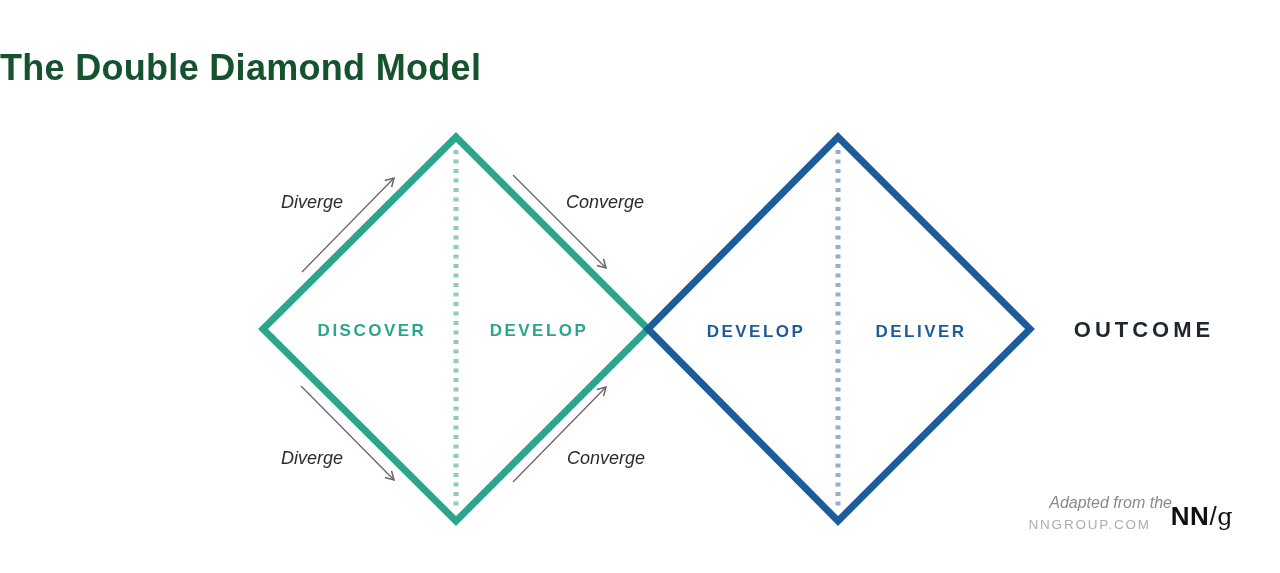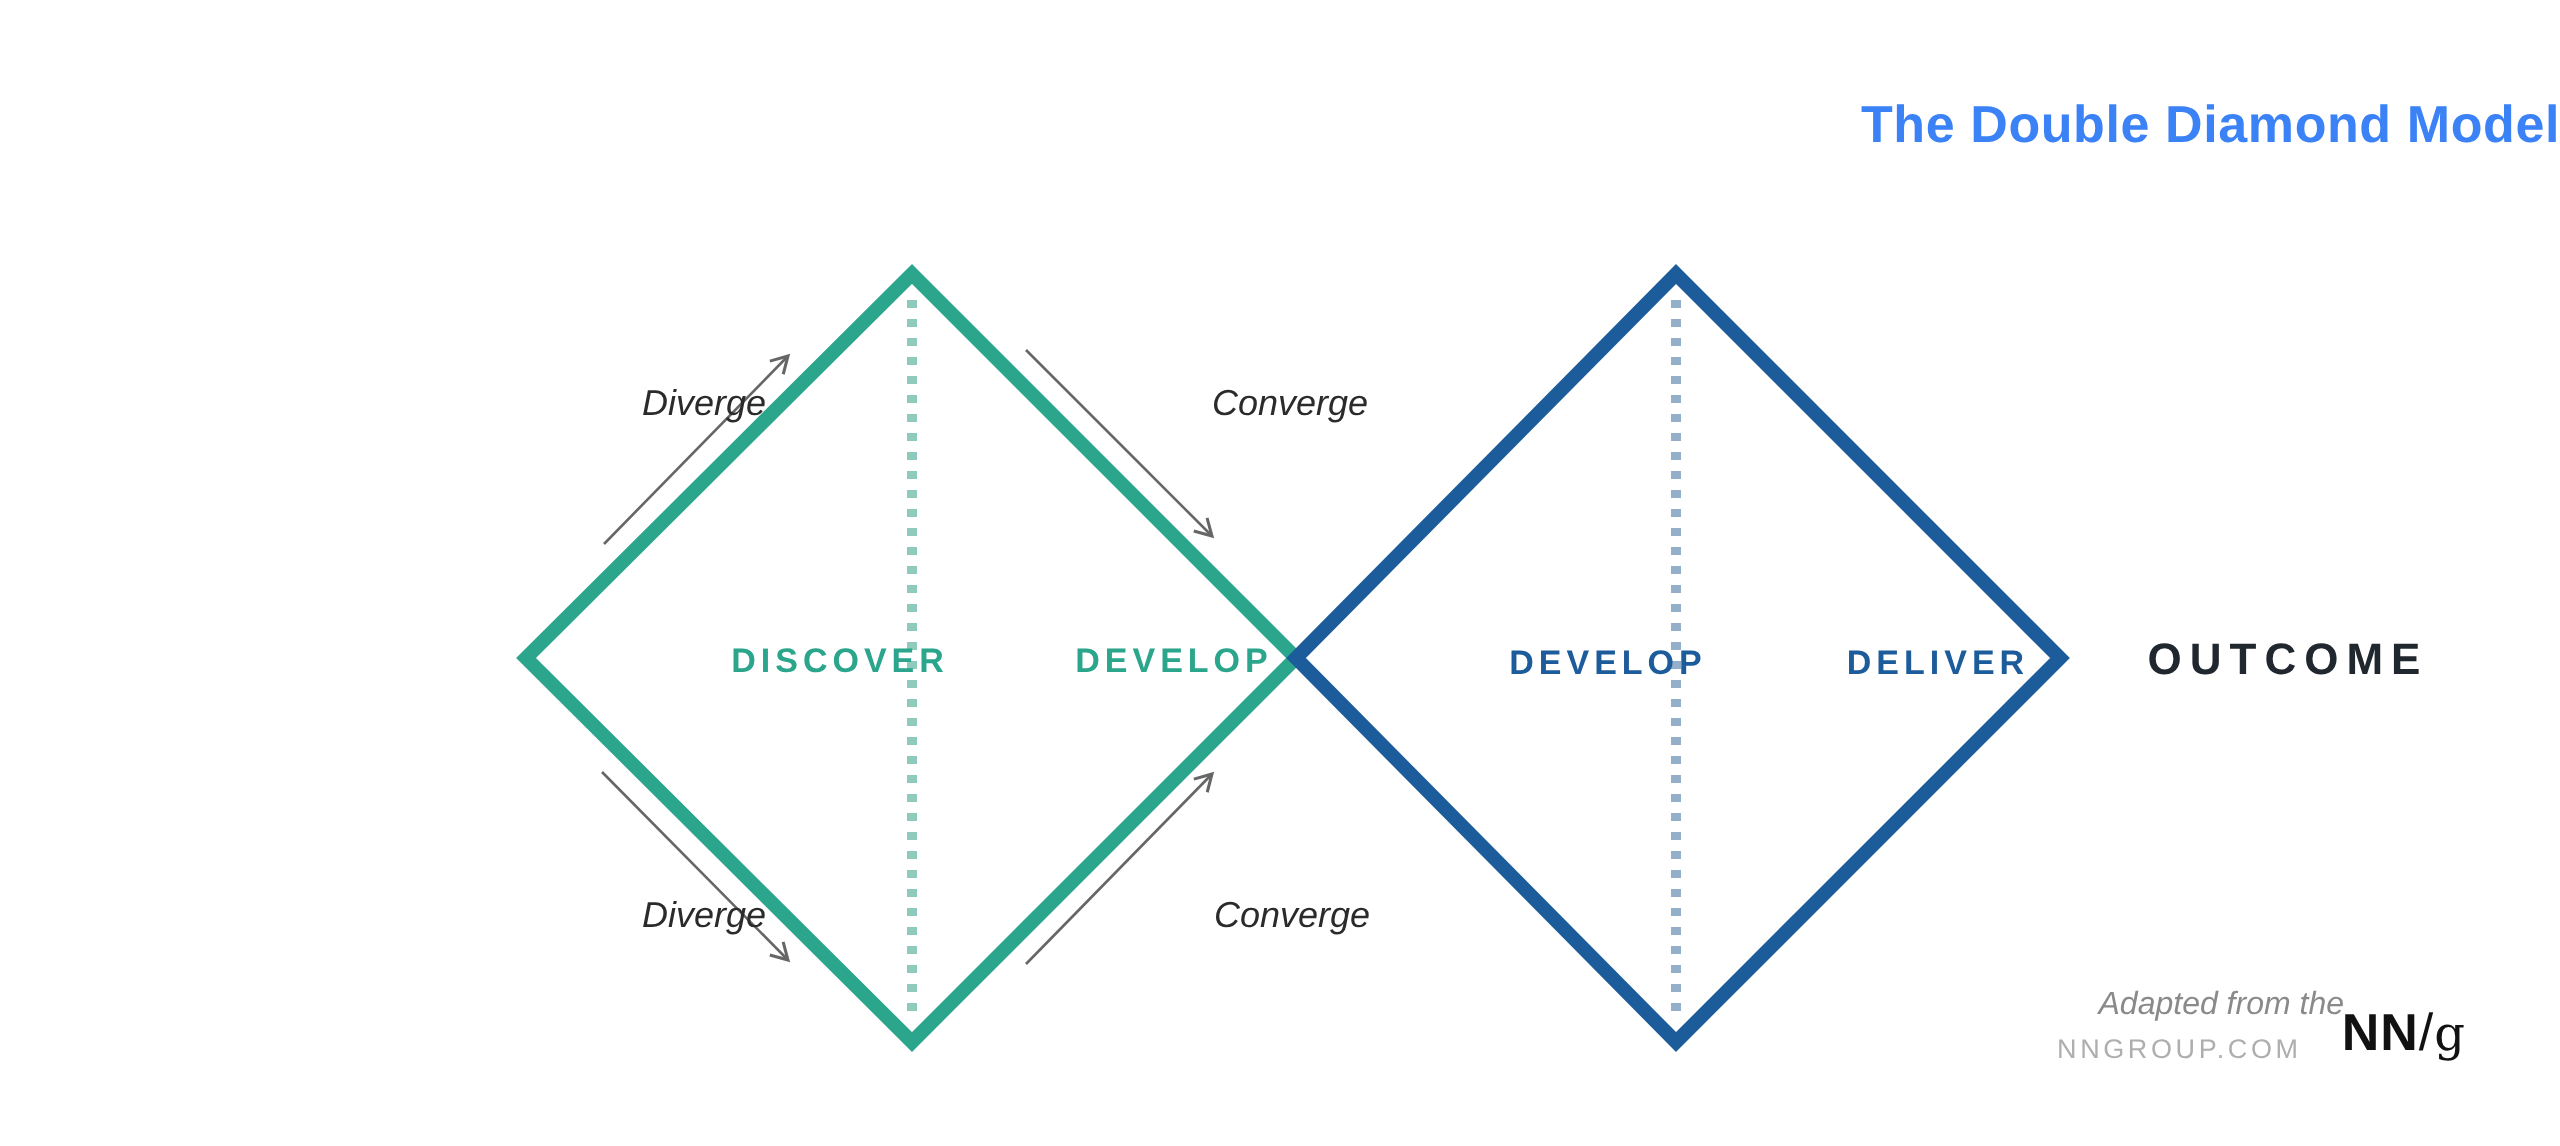--- a/index.html
+++ b/index.html
@@ -11,50 +11,48 @@
     font-family: "Liberation Sans", sans-serif;
     overflow: hidden;
   }
   svg.diagram { position: absolute; left: 0; top: 0; }
 
   .title {
     position: absolute;
     top: 47px;
     left: 0;
     width: 100%;
-    text-align: right;
-    font-size: 26px;
+    text-align: left;
+    font-size: 36px;
     font-weight: 700;
     letter-spacing: 0.3px;
-    color: #3b82f6;
+    color: #14532d;
   }
   .label {
     position: absolute;
     transform: translate(-50%, -50%);
     white-space: nowrap;
   }
   .endpoint {
     font-size: 22px;
     font-weight: 700;
     letter-spacing: 4px;
     color: #21272e;
   }
   .phase {
     font-size: 17px;
     font-weight: 700;
     letter-spacing: 2.5px;
-    margin-left: 48px;
   }
   .phase.teal { color: #2ba58c; }
   .phase.blue { color: #1d5c9b; }
   .flow {
     font-style: italic;
     font-size: 18px;
     color: #2b2b2b;
-    margin-left: 40px;
   }
   .attribution {
     position: absolute;
     top: 442px;
     right: 108px;
     text-align: right;
     font-style: italic;
     font-size: 16px;
     line-height: 25px;
     color: #8a8a8a;

